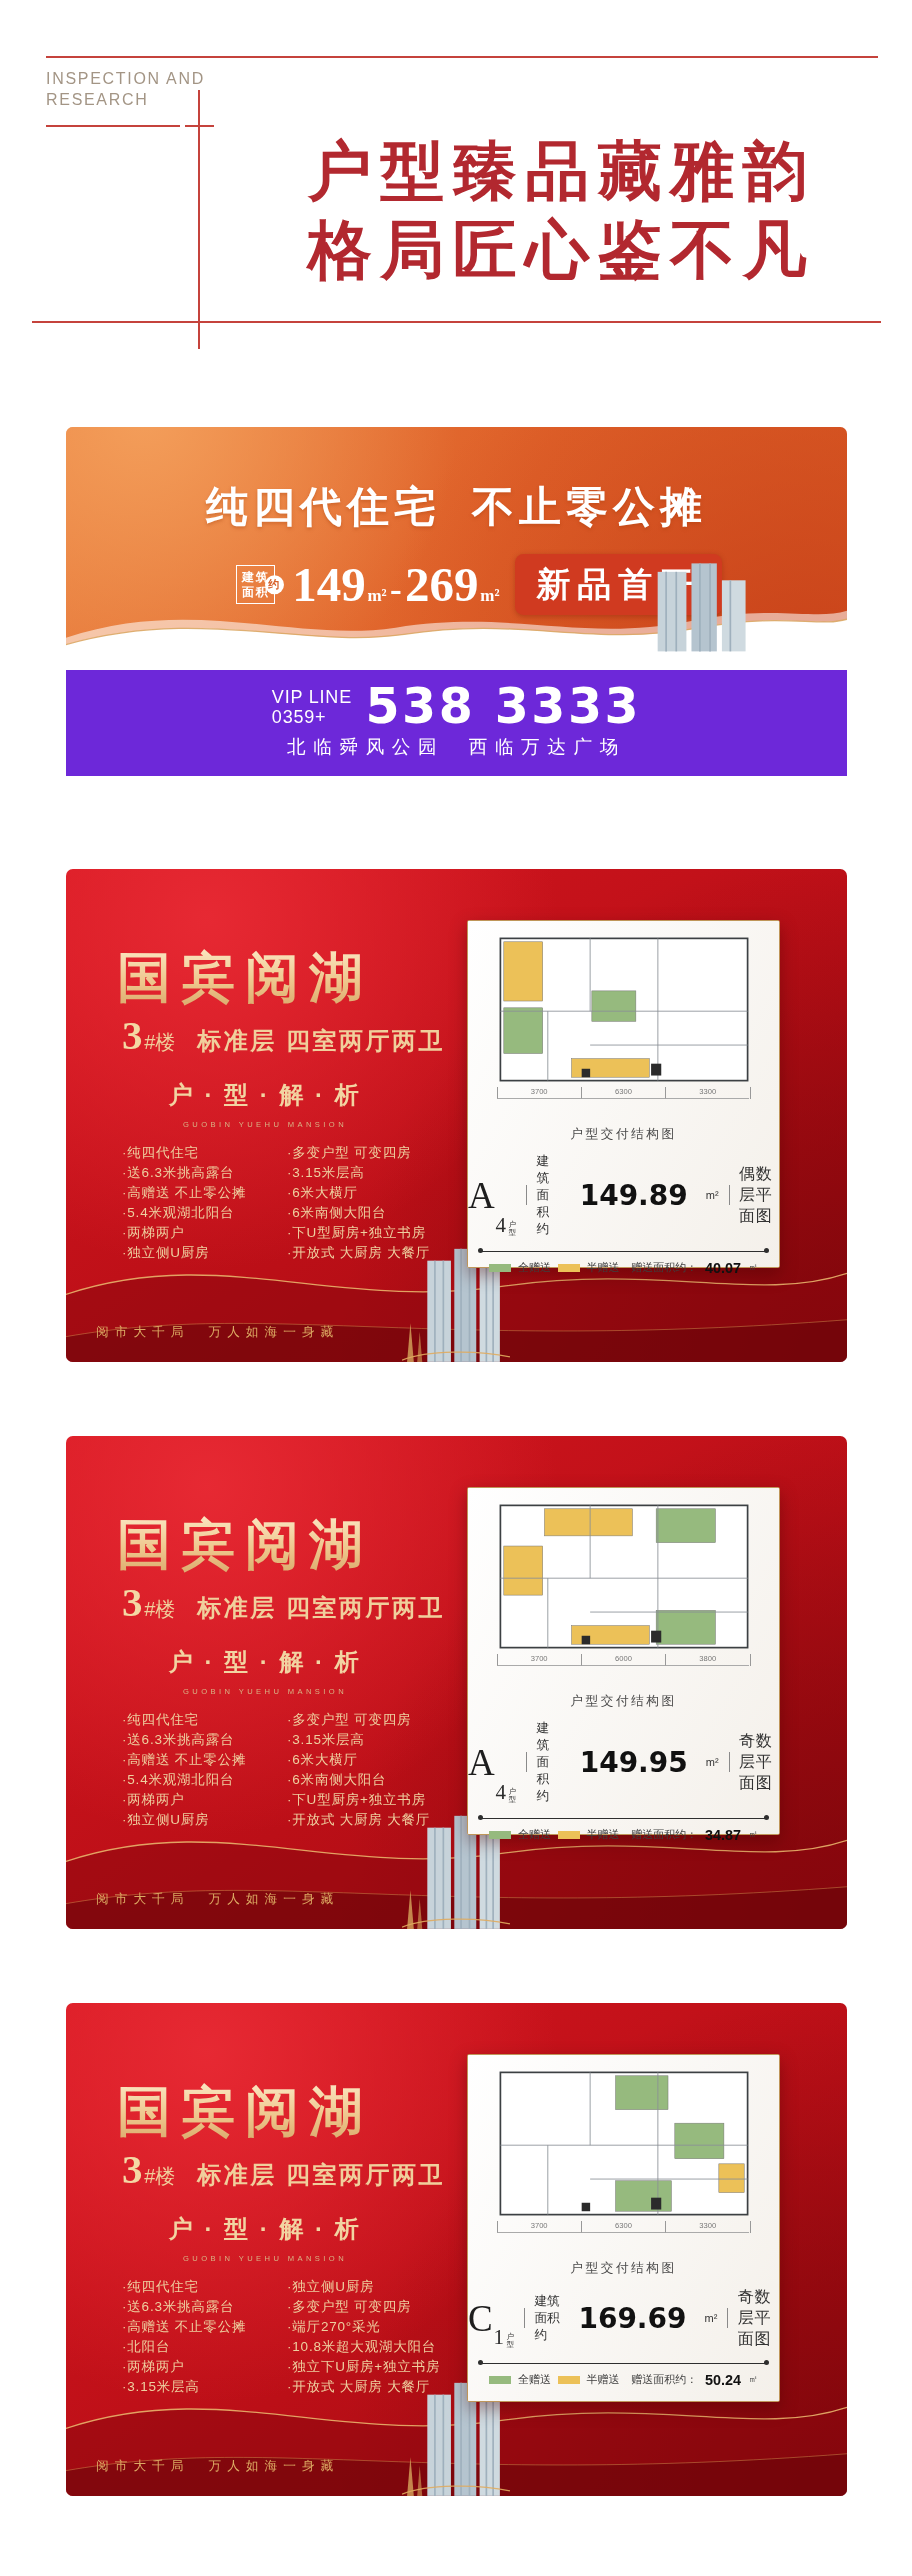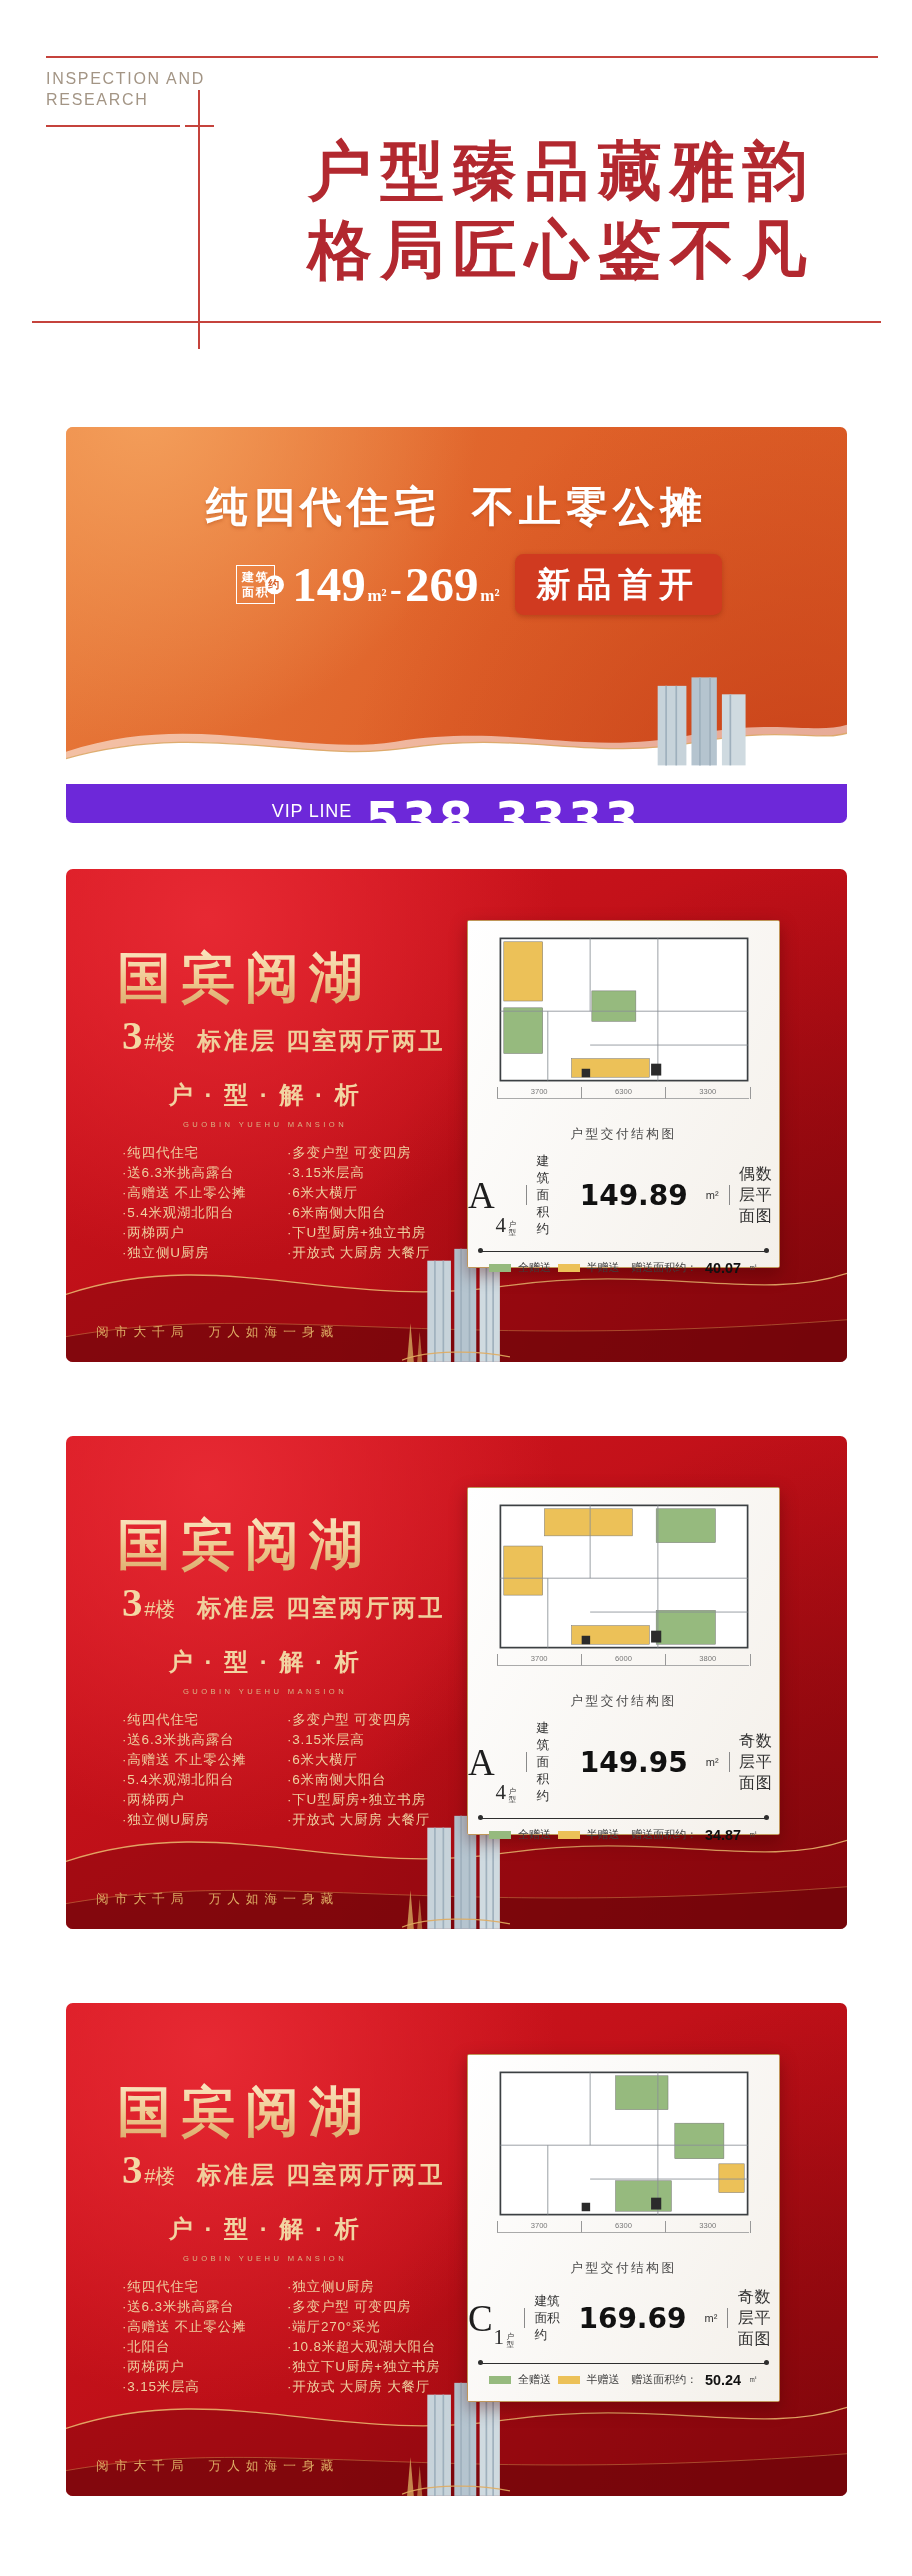--- a/index.html
+++ b/index.html
@@ -11,21 +11,21 @@
   .eyebrow { position:absolute; left:46px; top:68px; font-size:16px; line-height:21px; letter-spacing:1.7px; color:#a39585; }
   .eyebrow-underline { position:absolute; left:46px; top:125px; width:134px; height:1.7px; background:#c5433c; }
   .cross-tick { position:absolute; left:185px; top:125px; width:29px; height:1.7px; background:#c5433c; }
   .cross-v { position:absolute; left:198px; top:90px; width:1.7px; height:259px; background:#c5433c; }
   .main-title { position:absolute; left:211px; top:132px; width:701px; text-align:center;
     color:#b2282f; font-weight:bold; font-size:64px; line-height:79px; letter-spacing:8.5px; }
   .rule-mid { position:absolute; left:32px; top:321px; width:849px; height:1.7px; background:#c5433c; }
 
   
   .banner { position:absolute; left:66px; top:427px; width:781px; height:396px; border-radius:6.8px; overflow:hidden; }
-  .banner-orange { position:relative; height:357px;
+  .banner-orange { position:relative; height:243px;
     background:
       radial-gradient(circle at 10% -5%, rgba(244,160,92,.95) 0%, rgba(244,160,92,0) 42%),
       radial-gradient(circle at 95% 115%, rgba(198,62,24,.9) 0%, rgba(198,62,24,0) 55%),
       linear-gradient(115deg, #e87c3c 0%, #df6129 55%, #d95a24 100%); padding-left: 12px; }
   .banner-headline { position:absolute; left:0; top:52px; width:100%; text-align:center;
     color:#fff; font-family:"Liberation Serif", serif; font-weight:bold; font-size:42px; letter-spacing:5px;
     text-shadow:0 1.7px 3.4px rgba(160,60,10,.35); white-space:pre; }
   .banner-row { position:absolute; left:0; top:127px; width:100%; display:flex; justify-content:center; align-items:center; gap:15px; }
   .area-group { display:flex; align-items:center; }
   .area-box { position:relative; width:39px; height:39px; border:1.7px solid #fff; display:flex; flex-direction:column;

